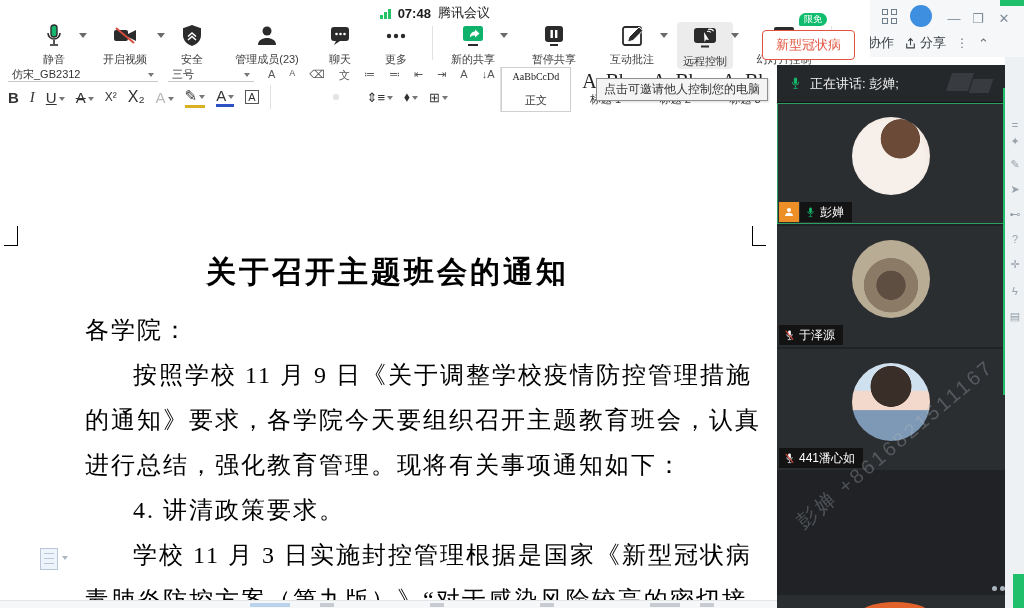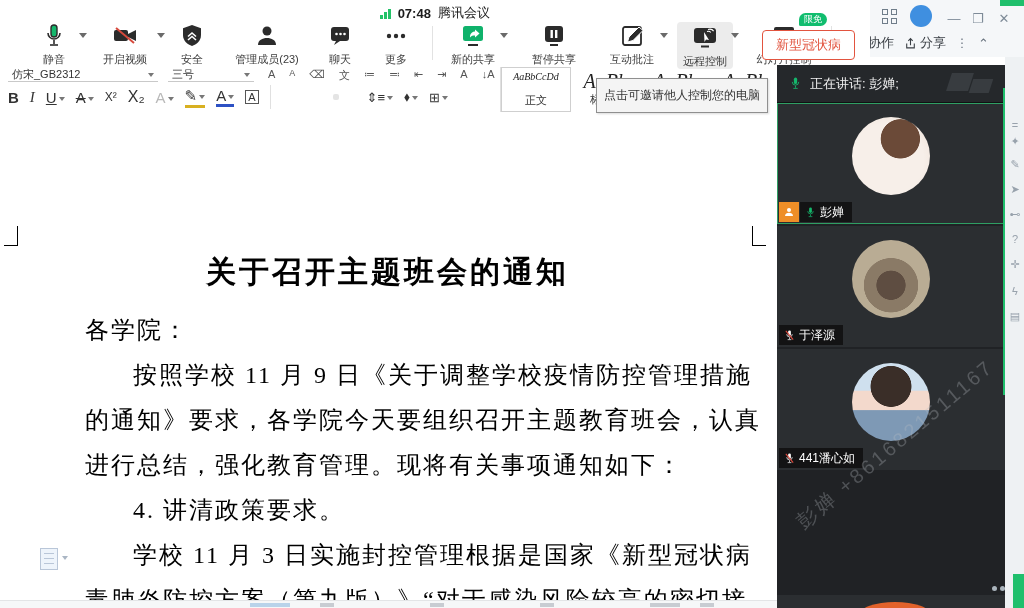--- a/index.html
+++ b/index.html
@@ -26,38 +26,38 @@
   .sigbar i { width:2.5px; background:#23c268; display:block; }
   #btn-row { left:30px; top:22px; display:flex; align-items:flex-start; }
   .tbtn { position:relative; display:flex; flex-direction:column; align-items:center; color:#3c3c3c; font-size:11px; cursor:default; }
   .tbtn .ic { height:28px; display:flex; align-items:center; justify-content:center; }
   .tbtn .lbl { margin-top:2px; white-space:nowrap; }
   .caret { position:absolute; right:-9px; top:11px; width:0; height:0; border-left:4px solid transparent; border-right:4px solid transparent; border-top:5px solid #6a6a6a; }
   .tb-div { width:1px; height:34px; background:#e2e2e2; margin:4px 14px 0 14px; }
   .activebg { background:#ececec; border-radius:4px; }
   #end-share { left:762px; top:30px; padding:5px 13px; border:1px solid #e2543f; border-radius:4px; color:#e2543f; font-size:13px; background:#fff; white-space:nowrap; }
   #badge-free { position:absolute; top:-9px; right:-10px; background:#10bd6e; color:#fff; font-size:9px; line-height:13px; padding:0 5px; border-radius:8px 8px 8px 2px; }
-  #tooltip { left:596px; top:78px; background:#f4f4f4; border:1px solid #8f8f8f; color:#333; font-size:12px; padding:8px 7px; z-index:35; white-space:nowrap; box-shadow:1px 1px 2px rgba(0,0,0,.15); }
+  #tooltip { left:596px; top:78px; background:#f4f4f4; border:1px solid #8f8f8f; color:#333; font-size:12px; padding:2px 7px; z-index:35; white-space:nowrap; box-shadow:1px 1px 2px rgba(0,0,0,.15); }
 
   
   #ribbon { left:0; top:67px; width:780px; height:45px; background:#fff; }
   .combo { position:absolute; border-bottom:1px solid #c9c9c9; font-size:11px; color:#333; padding:1px 4px; display:flex; justify-content:space-between; align-items:center; height:14px; }
   .ccaret { width:0;height:0;border-left:3.5px solid transparent;border-right:3.5px solid transparent;border-top:4px solid #777; }
   .r1glyphs { position:absolute; top:1px; display:flex; gap:14px; color:#555; font-size:11px; }
   #row2 { position:absolute; left:8px; top:18px; display:flex; align-items:center; gap:11px; color:#333; }
   #row2 .g { font-size:15px; position:relative; }
   .ud { border-bottom:3px solid; padding-bottom:0; }
   .mini-caret { display:inline-block; width:0;height:0;border-left:3px solid transparent;border-right:3px solid transparent;border-top:4px solid #777; margin-left:2px; vertical-align:middle; }
   .alignbox { width:17px; height:13px; background:
       repeating-linear-gradient(#555 0 1.5px, transparent 1.5px 4px); }
   .alignwrap { padding:3px; }
   .alignwrap.active { background:#e4e4e4; border-radius:2px; }
   #stylegal { position:absolute; left:500px; top:0; width:280px; height:45px; border-left:1px solid #e0e0e0; display:flex; align-items:stretch; }
   .styleitem { width:72px; padding-top:3px; text-align:center; color:#333; }
-  .styleitem .sample { font-family:"Liberation Serif",serif; font-size:10px; color:#222; height:20px;font-style:italic; }
+  .styleitem .sample { font-family:"Liberation Serif",serif; font-size:10px; color:#222; height:20px; }
   .styleitem.big .sample { font-size:20px; height:20px; overflow:hidden; }
   .styleitem .sname { font-size:11px; margin-top:2px; }
   .styleitem.sel { border:1px solid #cfcfcf; background:#fff; }
 
   
   #doc { left:0; top:112px; width:1024px; height:488px; background:#fff; }
   #doc-title { left:0; top:140px; width:775px; text-align:center; font-size:30px; font-weight:bold; letter-spacing:3px; color:#000; }
   #doc-body { left:85px; top:196px; width:680px; font-family:"Liberation Serif",serif; font-size:24px; color:#000; letter-spacing:2px; }
   .dline { height:45px; line-height:45px; white-space:nowrap; }
   .dline.indent { padding-left:48px; }

